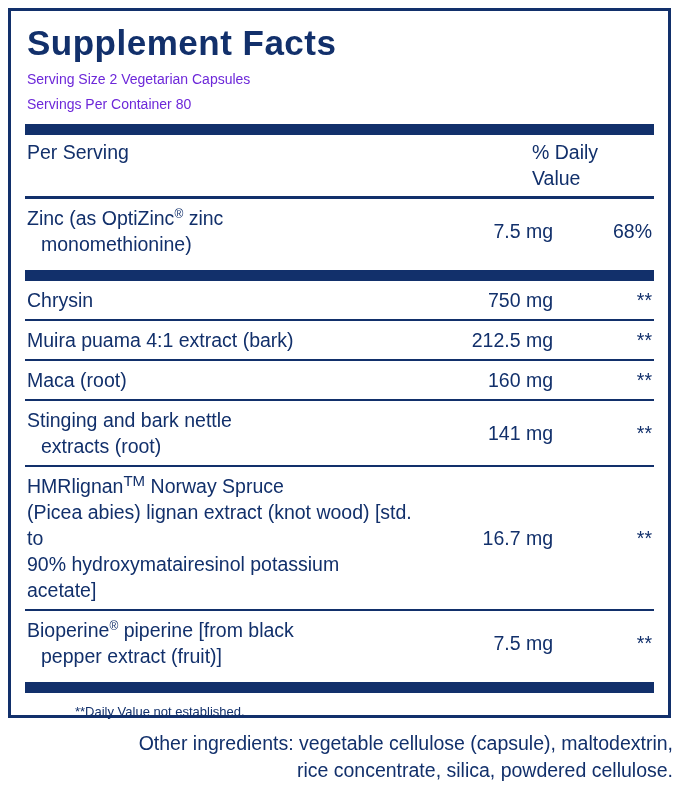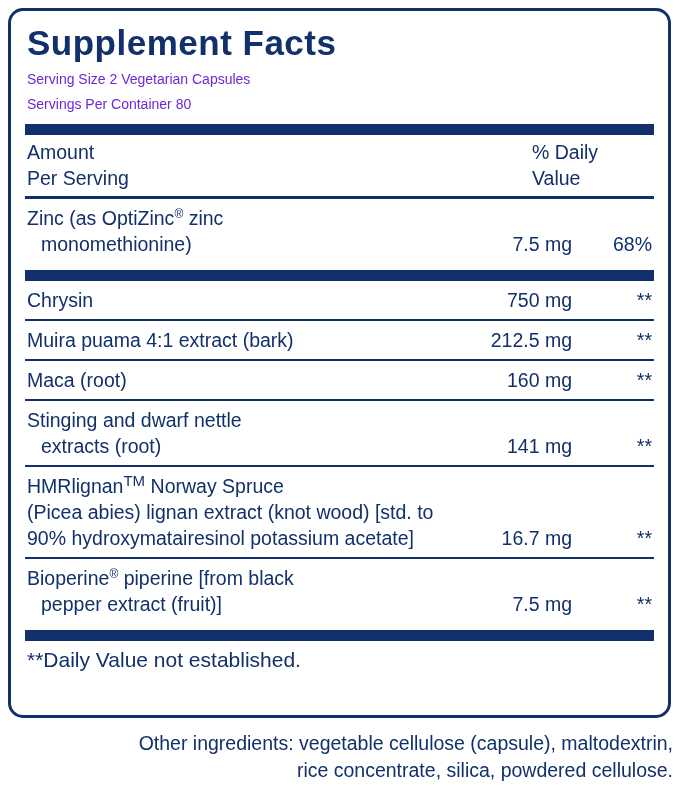--- a/index.html
+++ b/index.html
@@ -21,21 +21,21 @@
     box-sizing: border-box;
   }
   .panel {
     position: absolute;
     left: 8px;
     top: 8px;
     width: 663px;
     height: 710px;
     box-sizing: border-box;
     border: 3px solid #12306b;
-    border-radius: 15px;
+    border-radius: 0;
     padding: 8px 14px 0 14px;
   }
   .title {
     font-size: 35px;
     line-height: 40px;
     font-weight: bold;
     letter-spacing: 0.5px;
     color: #12306b;
     margin: 4px 0 4px 2px;
   }
@@ -56,22 +56,23 @@
     background: #12306b;
     margin: 0;
   }
   .rule-medium {
     height: 3px;
     background: #12306b;
     margin: 0;
   }
   .row {
     display: flex;
-    align-items: flex-end;
+    align-items: center;
     padding: 6px 0 6px 0;
+    gap: 19px;
   }
   .row .name {
     flex: 1 1 auto;
     font-size: 19.5px;
     line-height: 26px;
     padding-left: 2px;
     padding-right: 4px;
   }
   .row .amount {
     flex: 0 0 118px;
@@ -114,23 +115,24 @@
     font-size: 12px;
     vertical-align: super;
     line-height: 0;
   }
   sup.tm {
     font-size: 15px;
     vertical-align: super;
     line-height: 0;
   }
   .footnote {
-    font-size: 21px;
+    font-size: 13px;
     line-height: 26px;
     padding: 6px 0 0 2px;
+    margin-left: 48px;
   }
   .other {
     position: absolute;
     left: 8px;
     top: 730px;
     width: 665px;
     font-size: 19.5px;
     line-height: 27px;
     color: #12306b;
     text-align: right;
@@ -145,21 +147,20 @@
 
     <div class="title">Supplement Facts</div>
 
     <div class="serving-line">Serving Size 2 Vegetarian Capsules</div>
     <div class="serving-line">Servings Per Container 80</div>
 
     <div class="rule-thick"></div>
 
     <div class="header-row">
       <div class="hleft">
-        <div>Amount</div>
         <div>Per Serving</div>
       </div>
       <div class="hright">
         <div>% Daily</div>
         <div>Value</div>
       </div>
     </div>
 
     <div class="rule-medium"></div>
 
@@ -193,21 +194,21 @@
     <div class="row">
       <div class="name">Maca (root)</div>
       <div class="amount">160 mg</div>
       <div class="dv">**</div>
     </div>
 
     <div class="rule-thin"></div>
 
     <div class="row">
       <div class="name">
-        <div>Stinging and dwarf nettle</div>
+        <div>Stinging and bark nettle</div>
         <div class="indent" style="padding-left:14px">extracts (root)</div>
       </div>
       <div class="amount">141 mg</div>
       <div class="dv">**</div>
     </div>
 
     <div class="rule-thin"></div>
 
     <div class="row">
       <div class="name">

